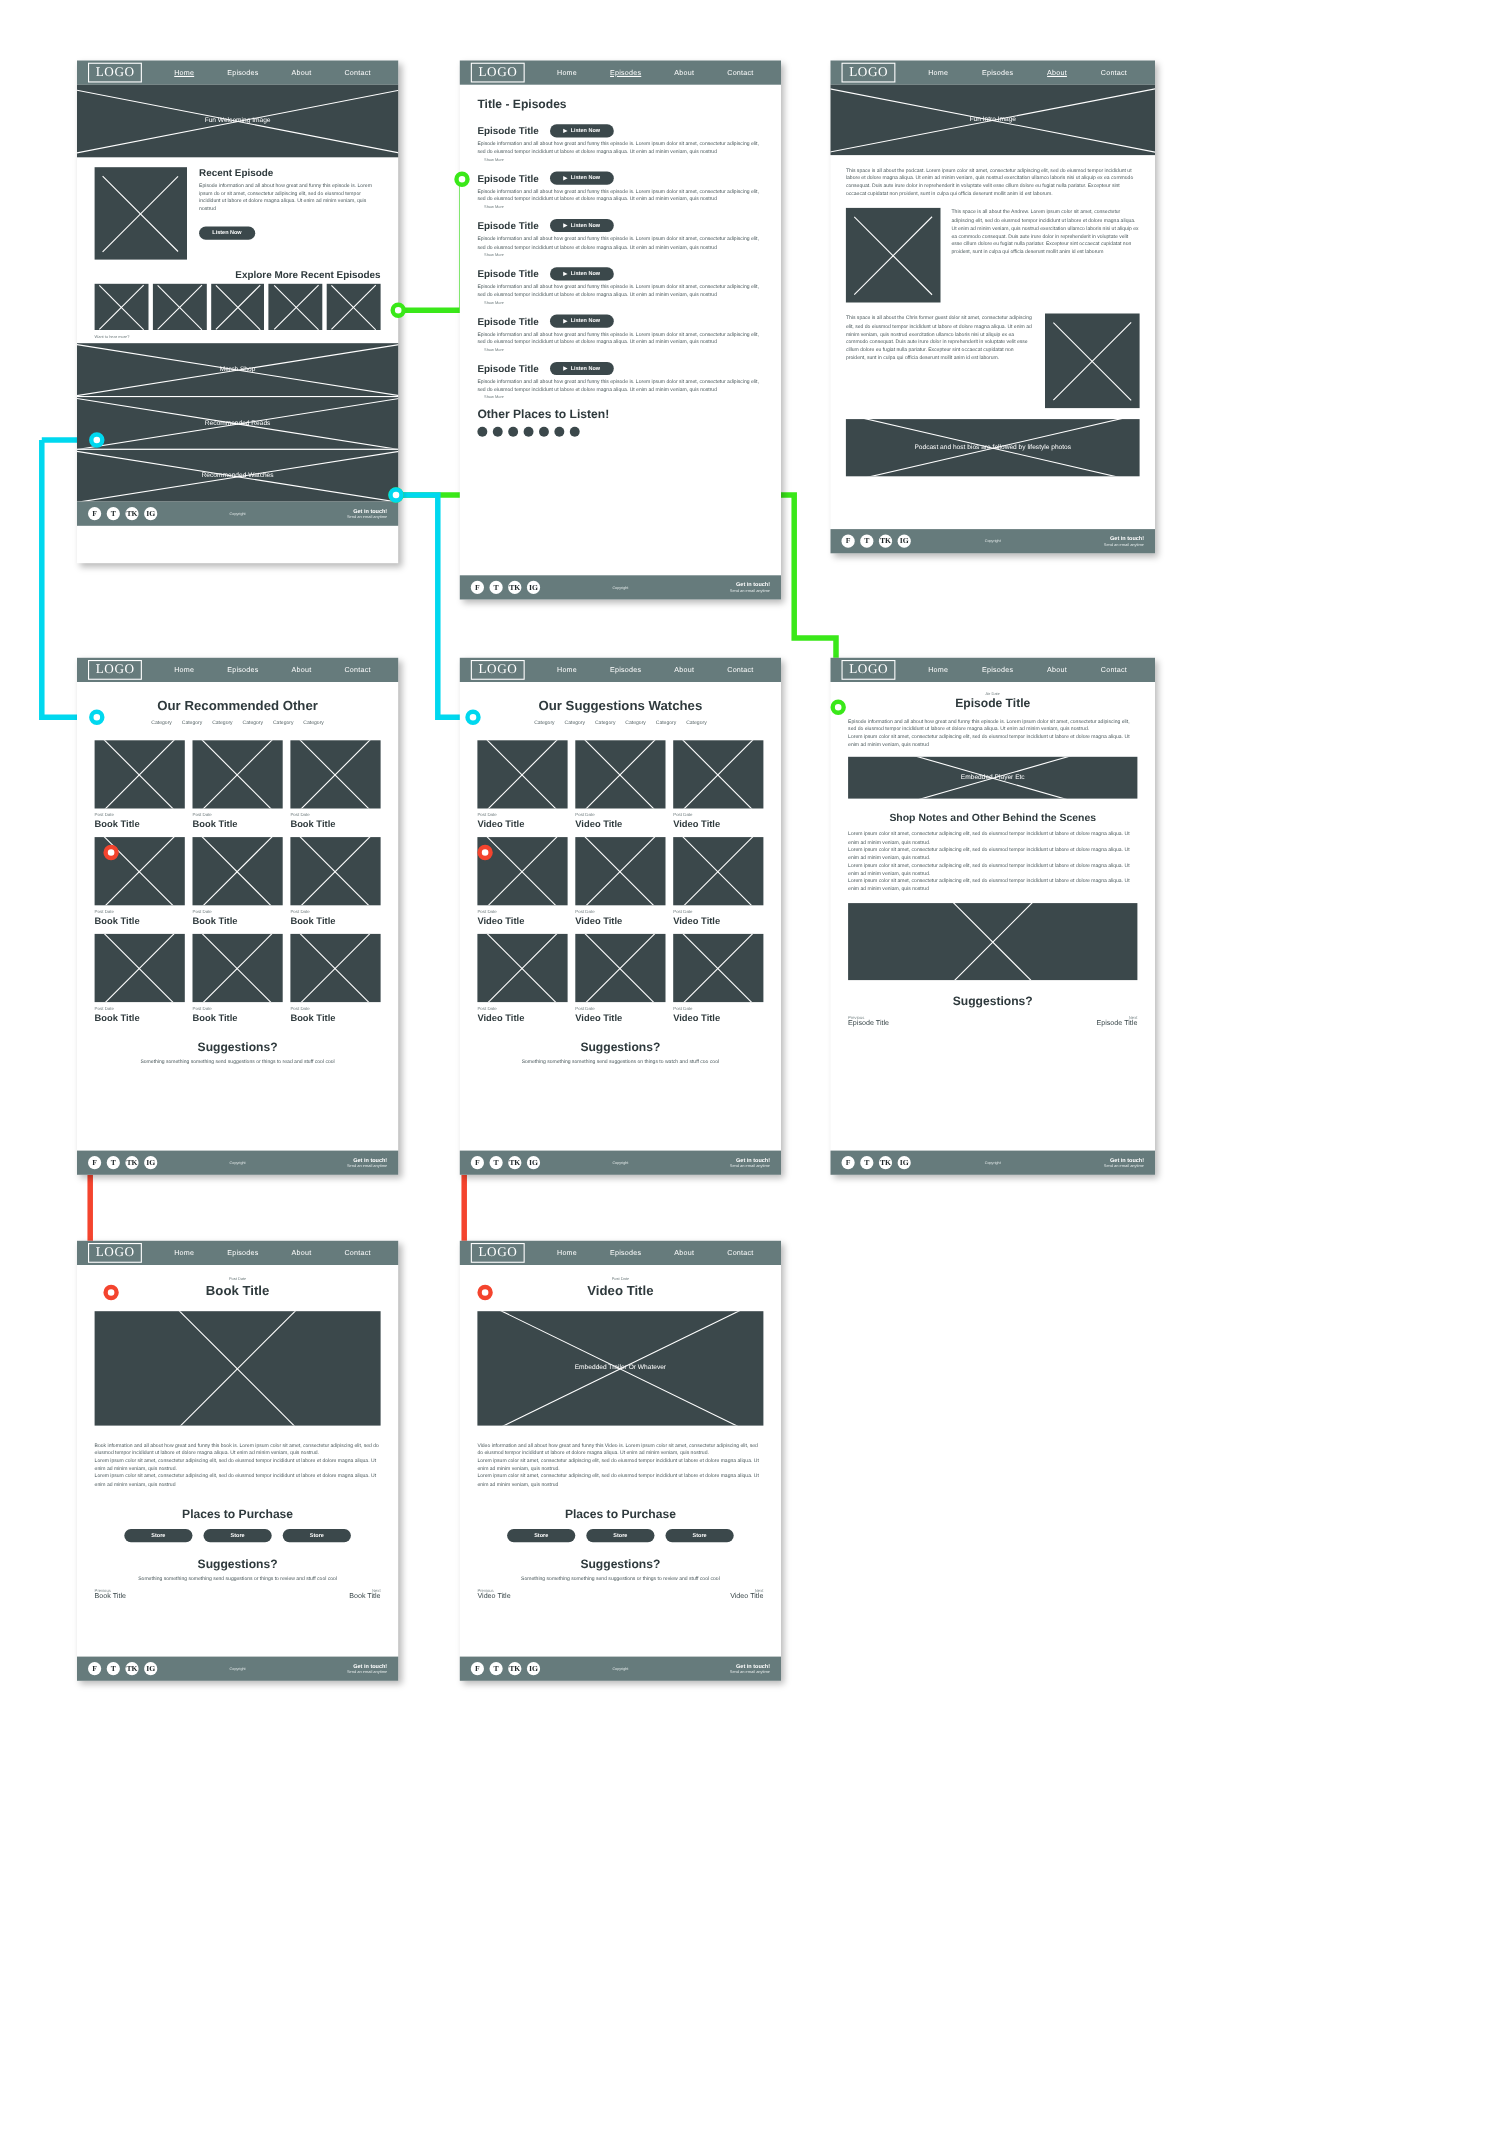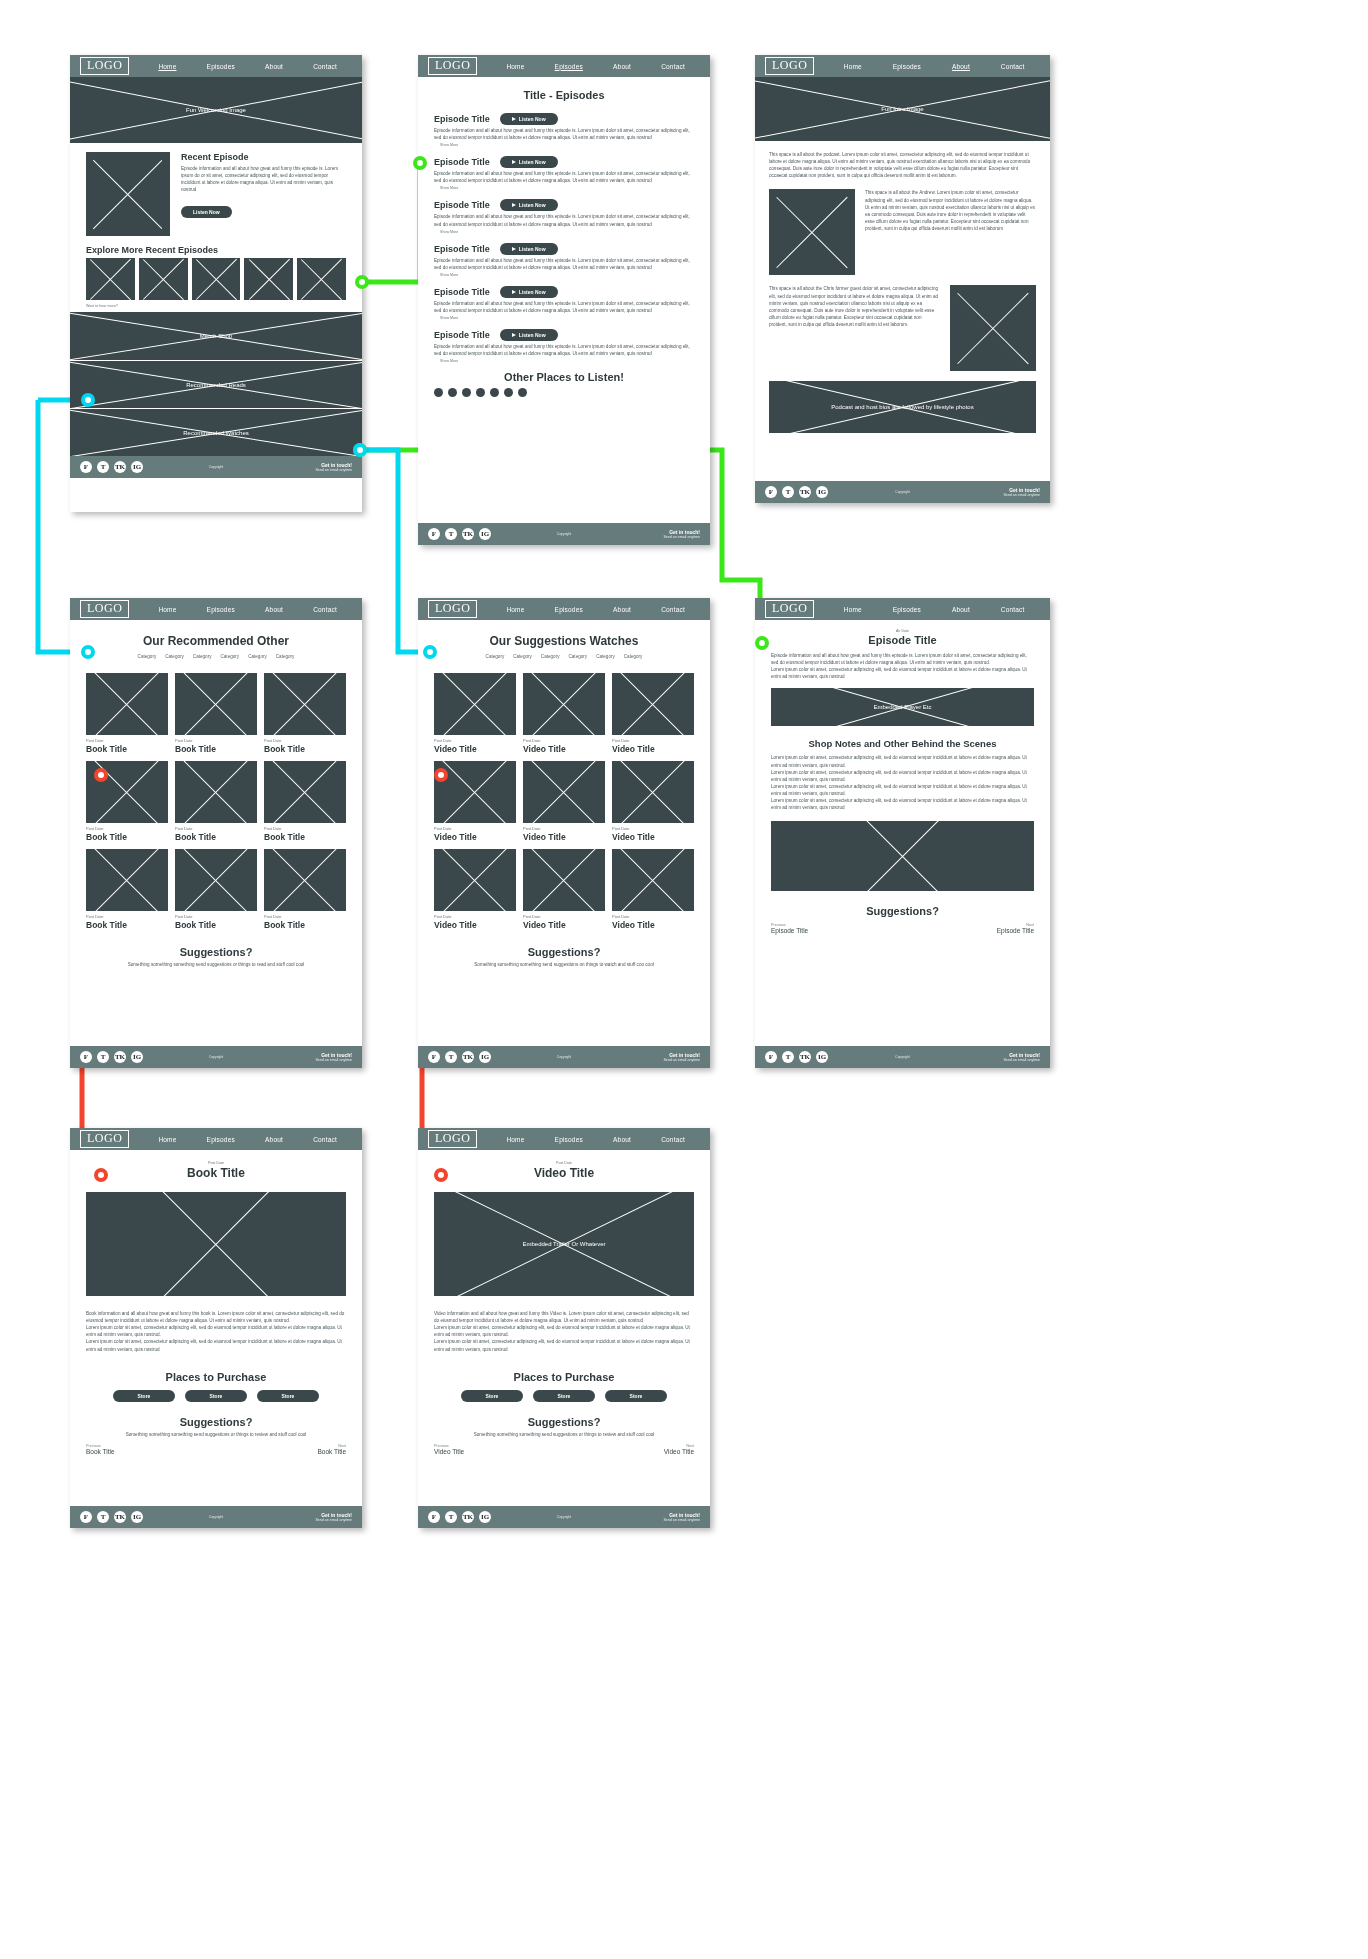--- a/index.html
+++ b/index.html
@@ -58,21 +58,21 @@
     transform:translateY(-50%);
     text-align:center; color:#ffffff; font-size:6px;
     z-index:2;
   }
   .ph.box::before { transform:rotate(45deg); }
   .ph.box::after  { transform:rotate(-45deg); }
 
   .body-pad { padding:8px 16px; }
 
   h2.sec { font-size:9px; font-weight:bold; color:#2f3a3d; margin-bottom:3px; }
-  h3.big { font-size:11px; font-weight:bold; color:#2f3a3d;text-align:center; }
+  h3.big { font-size:11px; font-weight:bold; color:#2f3a3d; }
   p.copy { font-size:4.6px; line-height:1.55; color:#4a585b; }
   .tiny { font-size:3.6px; color:#6a7779; }
 
   .btn-pill {
     display:inline-flex; align-items:center; justify-content:center; gap:3px;
     background:#3b484b; color:#fff; border-radius:20px;
     font-size:5px; font-weight:bold; padding:3px 12px;
   }
   .tri { width:0;height:0;border-left:4px solid #fff;border-top:2.5px solid transparent;border-bottom:2.5px solid transparent; }
 
@@ -164,21 +164,21 @@
         <div class="ph box" style="width:84px;height:84px;flex:none;"></div>
         <div style="flex:1;">
           <h2 class="sec">Recent Episode</h2>
           <p class="copy">Episode information and all about how great and funny this episode is. Lorem ipsum do or sit amet, consectetur adipiscing elit, sed do eiusmod tempor incididunt ut labore et dolore magna aliqua. Ut enim ad minim veniam, quis nostrud</p>
           <div style="margin-top:7px;">
             <div class="btn-pill">Listen Now</div>
           </div>
         </div>
       </div>
 
-      <h2 class="sec" style="margin-top:9px;">Explore More Recent Episodes</h2>
+      <h2 class="sec" style="margin-top:9px;text-align:right;">Explore More Recent Episodes</h2>
       <div class="grid5">
         <div class="ph box" style="height:42px;"></div>
         <div class="ph box" style="height:42px;"></div>
         <div class="ph box" style="height:42px;"></div>
         <div class="ph box" style="height:42px;"></div>
         <div class="ph box" style="height:42px;"></div>
       </div>
       <div class="tiny" style="margin-top:4px;">Want to hear more?</div>
     </div>
 

